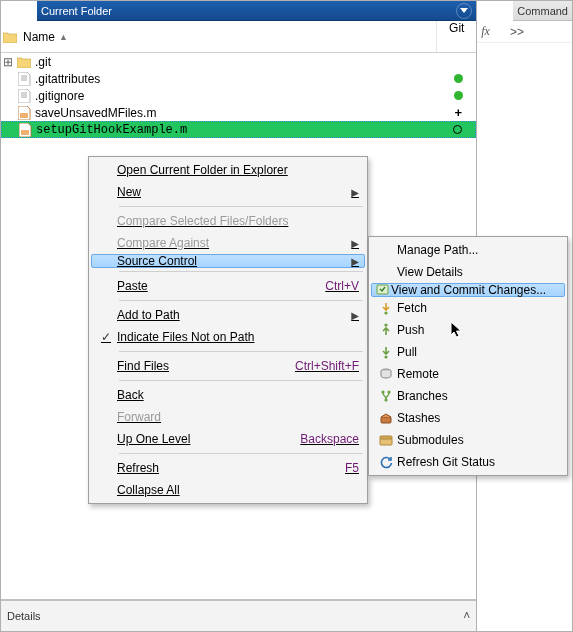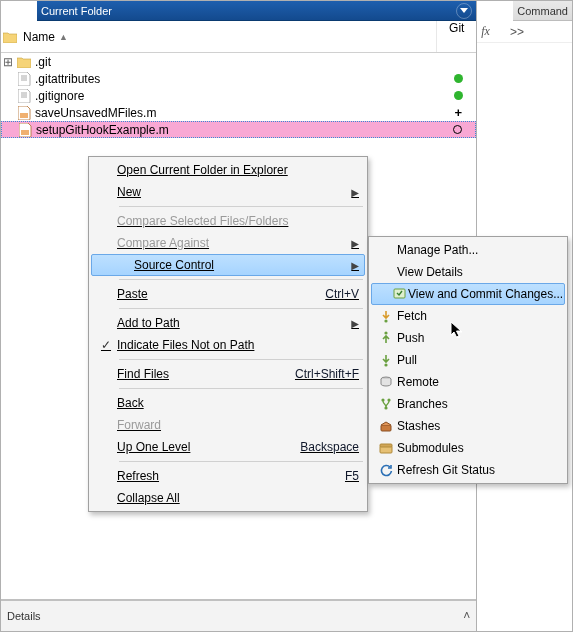--- a/index.html
+++ b/index.html
@@ -54,22 +54,23 @@
   .header-name { flex:1; padding-left: 4px; display:flex; align-items:center; gap:4px;}
   .header-git { width: 40px; text-align:center; border-left: 1px solid #e8e8e8;}
   
   .file-list { flex:1; overflow:hidden; background:#fff; position:relative;}
   .file-row {
     height: 17px;
     display: flex;
     align-items: center;
   }
   .file-row.selected {
-    background: #f9a8d4;
+    background: #22c55e;
     border: 1px dotted #3a8cd7;
+    font-family: Liberation Mono, monospace;
   }
   .expand-col { width: 14px; display:flex; align-items:center; justify-content:center; color:#666;}
   .icon-col { width: 18px; display:flex; align-items:center; justify-content:center;}
   .name-col { flex:1; padding-left: 2px;}
   .git-col { width: 36px; display:flex; align-items:center; justify-content:center;}
   
   .ico-folder { width:14px; height:12px; }
   .ico-file { width:13px; height:14px; }
   
   .dot { width:9px; height:9px; border-radius:50%; }
@@ -111,24 +112,24 @@
     font-size: 12px;
   }
   .menu-item {
     display: flex;
     align-items: center;
     height: 22px;
     padding: 0 6px 0 4px;
     white-space: nowrap;
   }
   .menu-item.disabled { color:#9a9a9a; }
-  .menu-item.highlight { background: linear-gradient(#bde0ff,#a6d4ff); border:1px solid #6aa8e8; border-radius:2px; padding: 0 5px 0 20px; height:22px;}
+  .menu-item.highlight { background: linear-gradient(#bde0ff,#a6d4ff); border:1px solid #6aa8e8; border-radius:2px; padding: 0 5px 0 3px; height:14px;}
   .menu-icon-col { width: 22px; display:flex; align-items:center; justify-content:center;}
   .menu-label { flex:1; padding-right: 24px;}
-  .menu-shortcut { color:#0f172a; padding-left: 24px;}
+  .menu-shortcut { color:#701a75; padding-left: 24px;}
   .menu-arrow { color:#444; font-size:10px;}
   .menu-sep { height:1px; background:#d0d0d0; margin: 3px 2px 3px 28px;}
   .menu1 { top: 156px; left: 88px; width: 280px; text-decoration: underline;}
   .menu2 { top: 236px; left: 368px; width: 200px;}
   .check { color:#333;}
   
   .cursor-ptr { position:absolute; top: 321px; left: 450px; pointer-events:none;}
   .cursor-ptr svg { filter: drop-shadow(1px 1px 0 #fff);}
   
   svg { display:block; }

